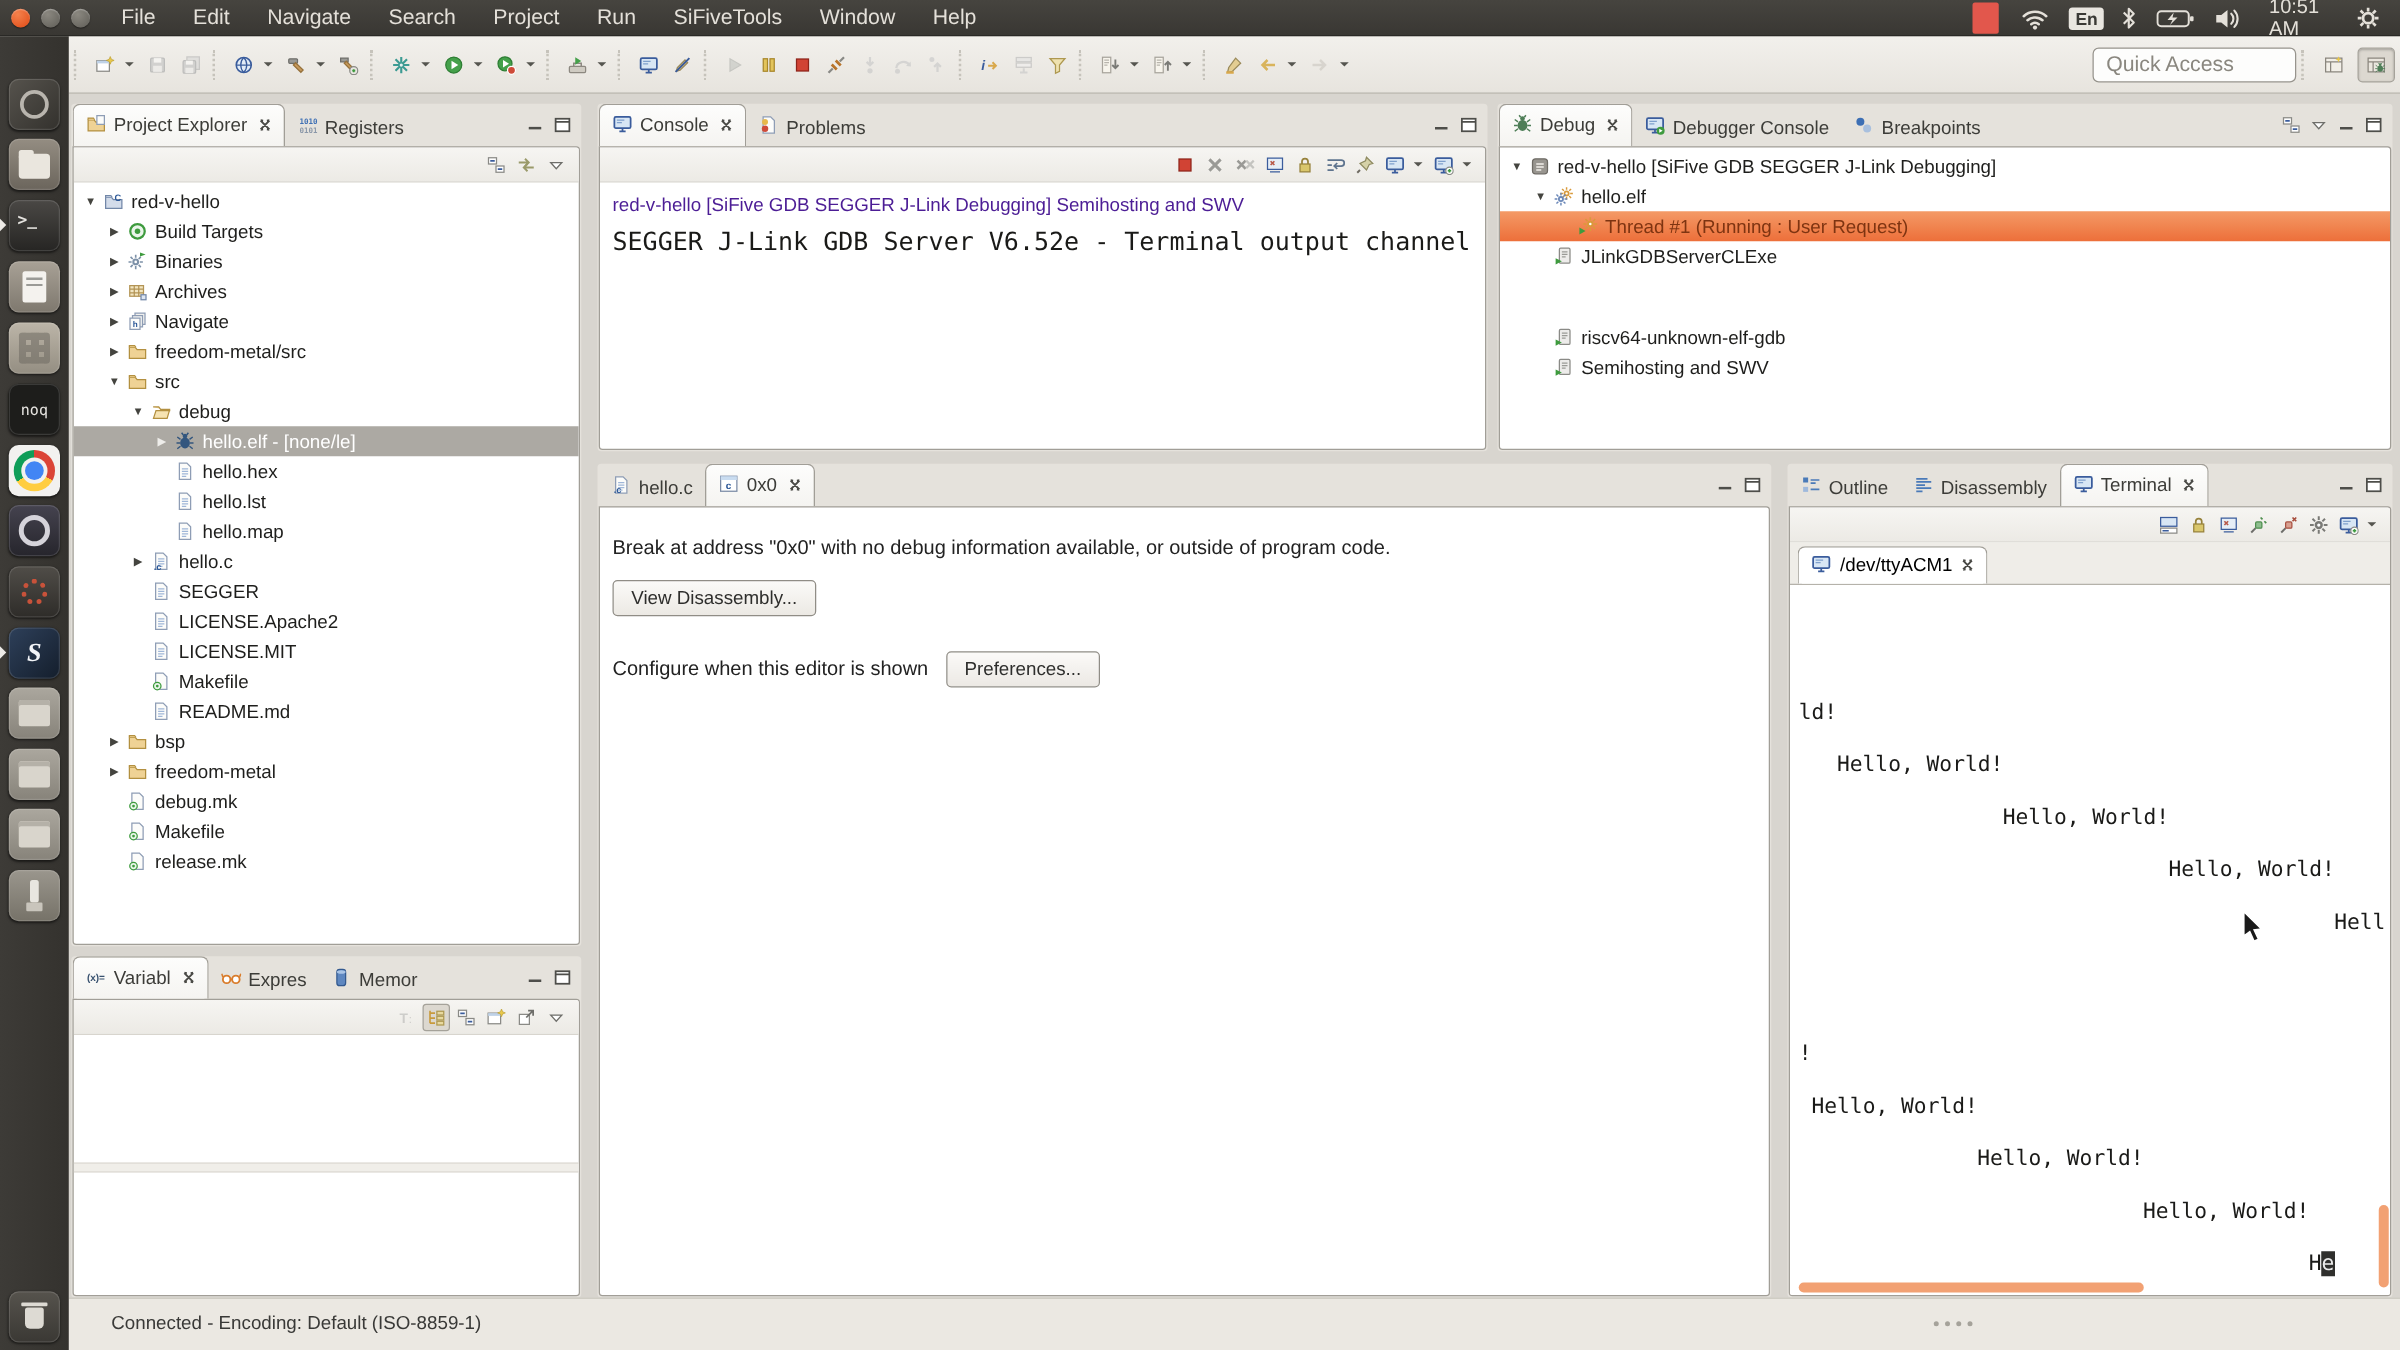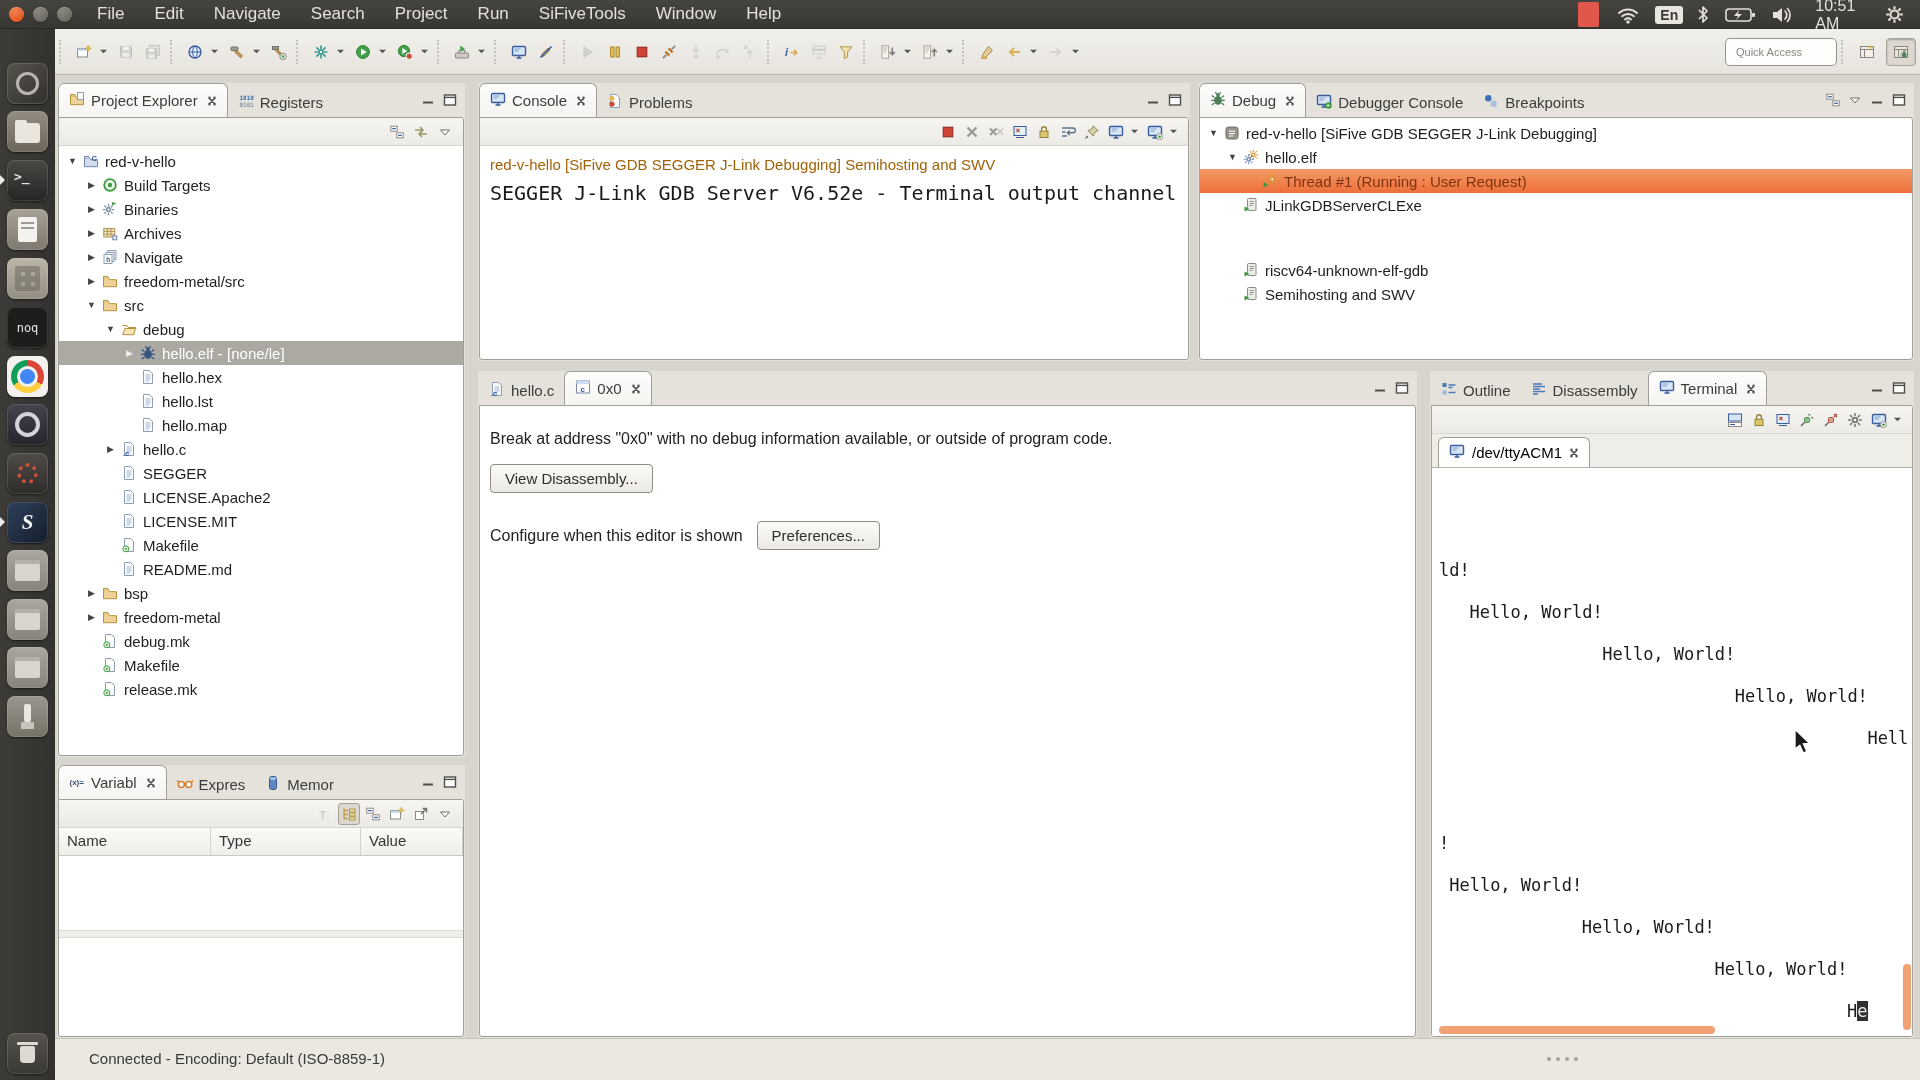--- a/index.html
+++ b/index.html
@@ -63,22 +63,22 @@
   .lt-trash::after{content:"";position:absolute;left:10px;top:9px;width:21px;height:3px;background:#DDDAD3;border-radius:1px;}
 
   
   #ectoolbar{position:absolute;left:55px;top:29px;right:0;height:46px;background:linear-gradient(#F2F0EC,#E7E4DE);
     border-bottom:1px solid #BCB9B1;display:flex;align-items:center;z-index:30;}
   .handle{width:4px;height:24px;border-left:2px dotted #C6C3BB;margin:0 7px 0 4px;}
   .tbico{width:25px;height:25px;display:flex;align-items:center;justify-content:center;border-radius:3px;margin:0 1px;}
   .tbico.dis{opacity:.4;filter:grayscale(.9);}
   .ddc{width:13px;height:25px;display:flex;align-items:center;justify-content:center;margin-right:2px;}
   #qa-wrap{margin-left:auto;display:flex;align-items:center;}
-  #quick-access{width:112px;height:28px;border:1px solid #97948D;border-radius:5px;background:#FDFDFC;
-     font-size:11px;padding:0 10px;color:#444;outline:none;}
+  #quick-access{width:163px;height:28px;border:1px solid #97948D;border-radius:5px;background:#FDFDFC;
+     font-size:17px;padding:0 10px;color:#444;outline:none;}
   #quick-access::placeholder{color:#8A877F;}
   .persp{width:30px;height:28px;display:flex;align-items:center;justify-content:center;border-radius:4px;margin-right:4px;}
   .persp.active{background:#DCD8D0;box-shadow:inset 0 1px 2px rgba(0,0,0,.25);border:1px solid #A5A29A;}
 
   
   .panel{position:absolute;background:#E5E2DC;border-radius:3px;}
   .tabsrow{height:34px;display:flex;align-items:flex-end;padding-left:1px;position:relative;}
   .tab{display:flex;align-items:center;gap:6px;height:30px;padding:0 10px;font-size:15px;color:#3C3C38;white-space:nowrap;}
   .tab.active{background:linear-gradient(#FDFDFC,#F5F4F1);border:1px solid #A19E97;border-bottom:none;height:34px;
      border-radius:6px 6px 0 0;position:relative;z-index:2;}
@@ -92,21 +92,21 @@
   
   .tree{padding-top:3px;font-size:15px;color:#1E1E1C;}
   .trow{display:flex;align-items:center;height:24px;gap:5px;white-space:nowrap;}
   .trow .arr{width:11px;font-size:9px;color:#44443F;text-align:center;flex:none;}
   .trow .ic{width:17px;height:17px;flex:none;display:flex;align-items:center;}
   .trow.selgray{background:#ACA9A3;color:#FFFFFF;}
   .trow.selgray .arr{color:#EEEDEA;}
   .trow.selorange{background:linear-gradient(#F49A66,#ED6F3A);color:#7E3411;}
 
   
-  .con-line1{font-size:15px;color:#a16207;padding:10px 0 0 10px;}
+  .con-line1{font-size:15px;color:#4c1d95;padding:10px 0 0 10px;}
   .con-line2{font-family:"DejaVu Sans Mono",monospace;font-size:20px;color:#1A1A18;padding:8px 0 0 10px;}
 
   
   .ed-msg{font-size:16px;color:#222;padding:24px 0 0 10px;}
   .gtk-btn{font-size:15px;color:#2E2E2C;background:linear-gradient(#FBFAF8,#ECE9E4);border:1px solid #908D86;
      border-radius:4px;padding:5px 14px;}
   .ed-row2{display:flex;align-items:center;gap:14px;padding:0 0 0 10px;font-size:16px;color:#222;}
 
   
   #term-inner-tabs{height:34px;background:#EFEDE8;border-bottom:1px solid #B5B2AA;display:flex;align-items:flex-end;padding-left:6px;}
@@ -850,25 +850,20 @@
             <rect x="2.5" y="5.5" width="8" height="8" fill="#FFF" stroke="#8A8A86"></rect>
             <path d="M8 8l5.5-5.5M9.5 2.5h4v4" stroke="#6E6E6A" stroke-width="1.4" fill="none"></path>
           </svg>
         </span>
         <span class="tbico">
           <svg width="16" height="16" viewBox="0 0 16 16">
             <path d="M3.5 6h9L8 11z" fill="#FFF" stroke="#6E6E6A"></path>
           </svg>
         </span>
       </div>
-      <div class="vcols">
-        <div class="vcol" style="width: 152px;">Name</div>
-        <div class="vcol" style="width: 150px;">Type</div>
-        <div class="vcol" style="flex: 1 1 0%;">Value</div>
-      </div>
       <div class="vsplit"></div>
     </div>
   </div>
 <div class="panel" id="con-panel" style="left:478px;top:83px;width:712px;height:278px;">
     <div class="tabsrow">
       <div class="tab active">
         <span class="ic"><svg width="16" height="16" viewBox="0 0 16 16">
             <rect x="1.5" y="2.5" width="13" height="9" rx="1.2" fill="#D8E6F4" stroke="#3A5C9C" stroke-width="1.4"></rect>
             <path d="M8 11.5V14M5.5 14h5" stroke="#3A5C9C" stroke-width="1.4" fill="none"></path>
             <path d="M3.5 5h6M3.5 7h4" stroke="#7FA0CC" stroke-width="1"></path>

